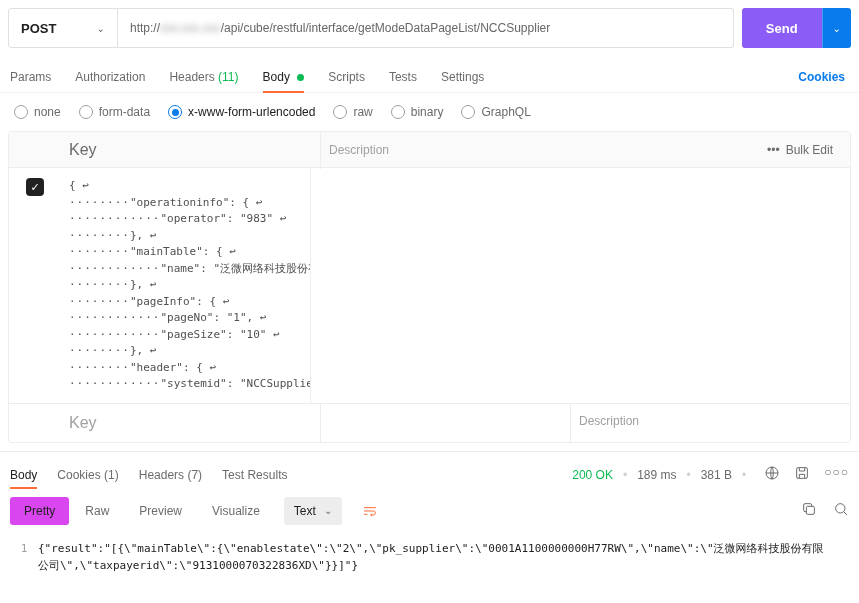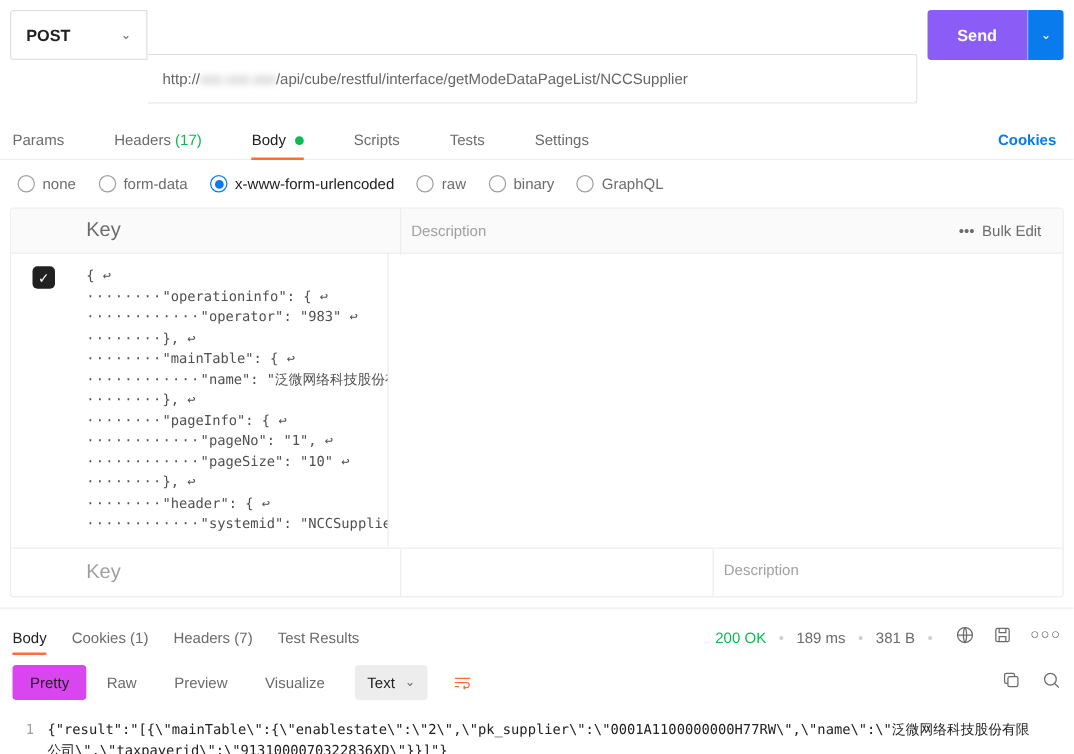--- a/index.html
+++ b/index.html
@@ -1,26 +1,26 @@
 <!DOCTYPE html>
 <html><head>
 <meta charset="utf-8">
 <style>
 * { box-sizing: border-box; margin: 0; padding: 0; }
 body { font-family: -apple-system, BlinkMacSystemFont, "Segoe UI", sans-serif; font-size: 12px; color: #212121; background: #fff; width: 859px; }
 .url-bar { display: flex; gap: 0; padding: 8px; align-items: stretch; }
 .method-sel { display: flex; align-items: center; border: 1px solid #e0e0e0; border-radius: 3px 0 0 3px; padding: 0 12px; width: 110px; height: 40px; }
 .method-sel span:first-child { font-weight: 600; color: #212121; flex: 1; font-size: 13px; }
 .chev { color: #6b6b6b; font-size: 10px; }
-.url-inp { flex: 1; border: 1px solid #e0e0e0; border-left: none; border-radius: 0 3px 3px 0; padding: 0 12px; height: 40px; font-size: 12px; color: #666; display: flex; align-items: center; margin-top: 35px; }
+.url-inp { flex: 1; border: 1px solid #e0e0e0; border-left: none; border-radius: 0 3px 3px 0; padding: 0 12px; height: 40px; font-size: 12px; color: #666; display: flex; align-items: center; }
 .url-blur { color: transparent; text-shadow: 0 0 6px rgba(0,0,0,0.4); }
 .send-btn { display: flex; margin-left: 8px; }
 .send-main { background: #8b5cf6; color: #fff; border: none; padding: 0 24px; border-radius: 3px 0 0 3px; font-weight: 600; font-size: 13px; height: 40px; }
 .send-drop { background: #097bed; color: #fff; border: none; border-left: 1px solid rgba(255,255,255,0.25); padding: 0 10px; border-radius: 0 3px 3px 0; height: 40px; font-size: 10px; }
-.tabs { display: flex; padding: 6px 10px 0; gap: 40px; align-items: center; border-bottom: 1px solid #f0f0f0; }
+.tabs { display: flex; padding: 6px 10px 0; gap: 24px; align-items: center; border-bottom: 1px solid #f0f0f0; }
 .tab { color: #6b6b6b; padding: 8px 0; cursor: pointer; font-size: 12px; position: relative; }
 .tab.active { color: #212121; }
 .tab.active::after { content: ""; position: absolute; bottom: -1px; left: 0; right: 0; height: 2px; background: #ff6c37; }
 .dot-green { display: inline-block; width: 7px; height: 7px; background: #0cbb52; border-radius: 50%; margin-left: 4px; vertical-align: middle; }
 .tab-count { color: #0cbb52; }
 .cookies-link { margin-left: auto; color: #097bed; font-weight: 600; padding: 8px 4px; font-size: 12px; }
 .body-type { display: flex; gap: 18px; padding: 12px 14px; align-items: center; }
 .radio { display: flex; align-items: center; gap: 6px; color: #6b6b6b; font-size: 12px; }
 .radio-circle { width: 14px; height: 14px; border: 1.5px solid #a0a0a0; border-radius: 50%; display: inline-flex; align-items: center; justify-content: center; }
 .radio.sel .radio-circle { border-color: #097bed; }
@@ -72,23 +72,24 @@
     <span>/api/cube/restful/interface/getModeDataPageList/NCCSupplier</span>
   </div>
   <div class="send-btn">
     <button class="send-main">Send</button>
     <button class="send-drop">⌄</button>
   </div>
 </div>
 
 <div class="tabs">
   <div class="tab">Params</div>
+  <div class="tab">Authorization</div>
   <div class="tab">
     <span>Headers</span>
-    <span class="tab-count">(17)</span>
+    <span class="tab-count">(11)</span>
   </div>
   <div class="tab active">
     <span>Body</span>
     <span class="dot-green"></span>
   </div>
   <div class="tab">Scripts</div>
   <div class="tab">Tests</div>
   <div class="tab">Settings</div>
   <div class="cookies-link">Cookies</div>
 </div>

